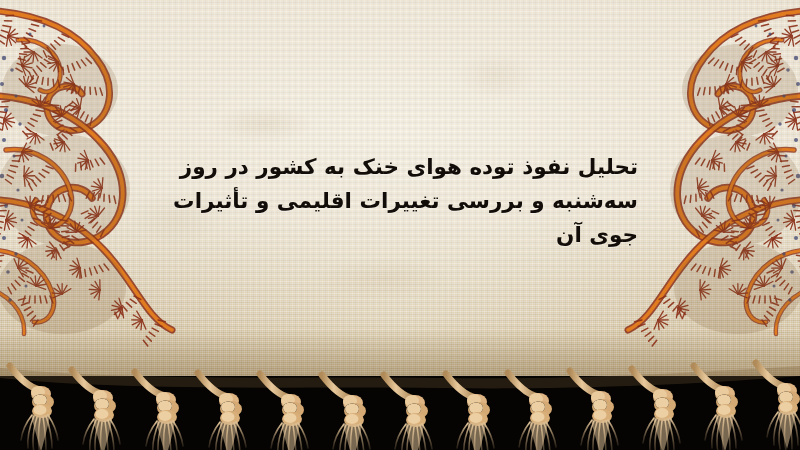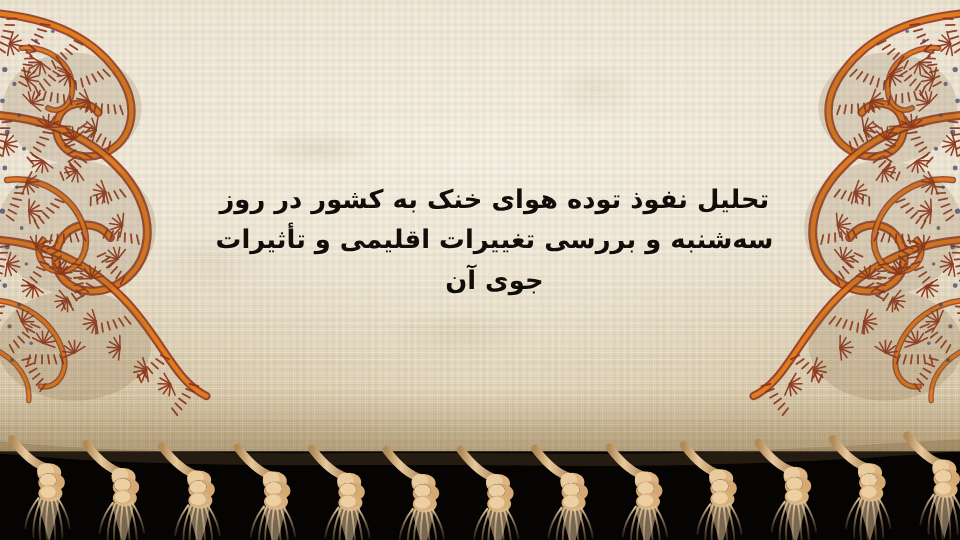--- a/index.html
+++ b/index.html
@@ -48,22 +48,22 @@
   }
 
   
   .orn{position:absolute;top:0;width:250px;height:376px;}
   .orn svg{display:block;width:100%;height:100%;}
   .orn-left{left:0;}
   .orn-right{right:0;transform:scaleX(-1);}
 
   
   .title{
-    position:absolute;left:162px;top:150px;width:500px;
-    text-align:center;direction:rtl;
+    position:absolute;left:138px;top:150px;width:500px;
+    direction:rtl;
     color:#120d08;
     font-size:21.5px;line-height:34px;font-weight:700;
     letter-spacing:0;
     text-shadow:0 1px 0 rgba(255,255,255,.30);
     white-space:pre-line;
   }
 
   
   .fringe{position:absolute;left:0;top:340px;width:800px;height:110px;}
   .fringe svg{display:block;}

